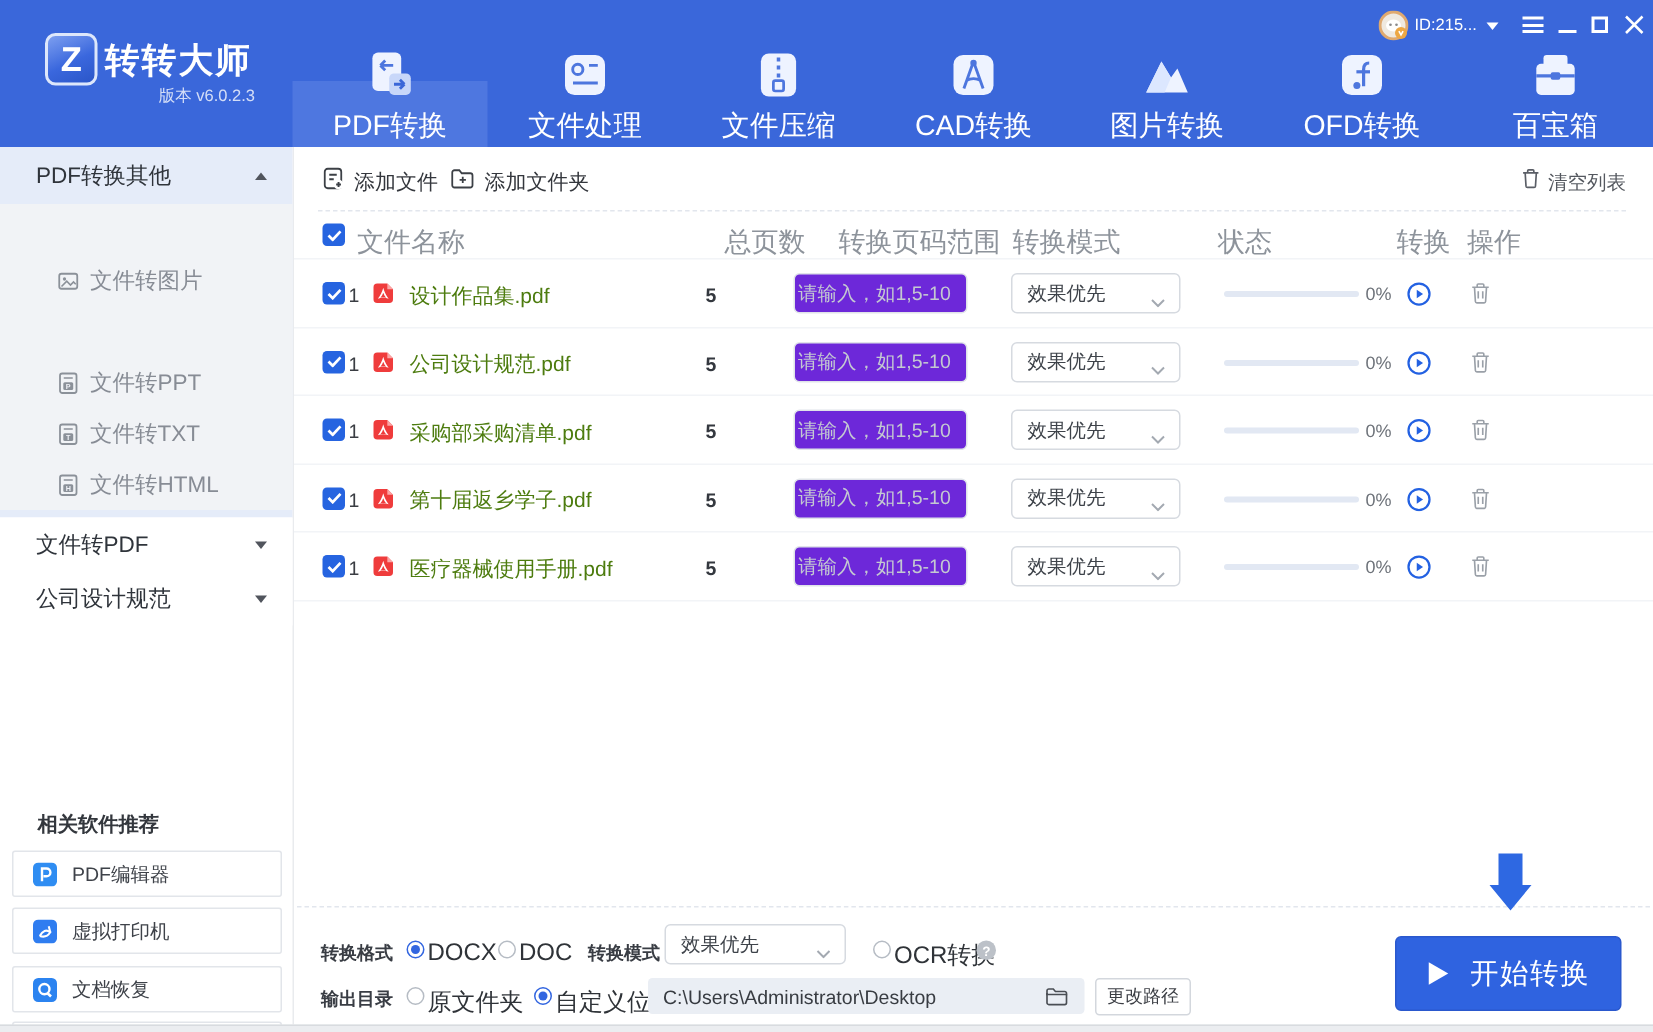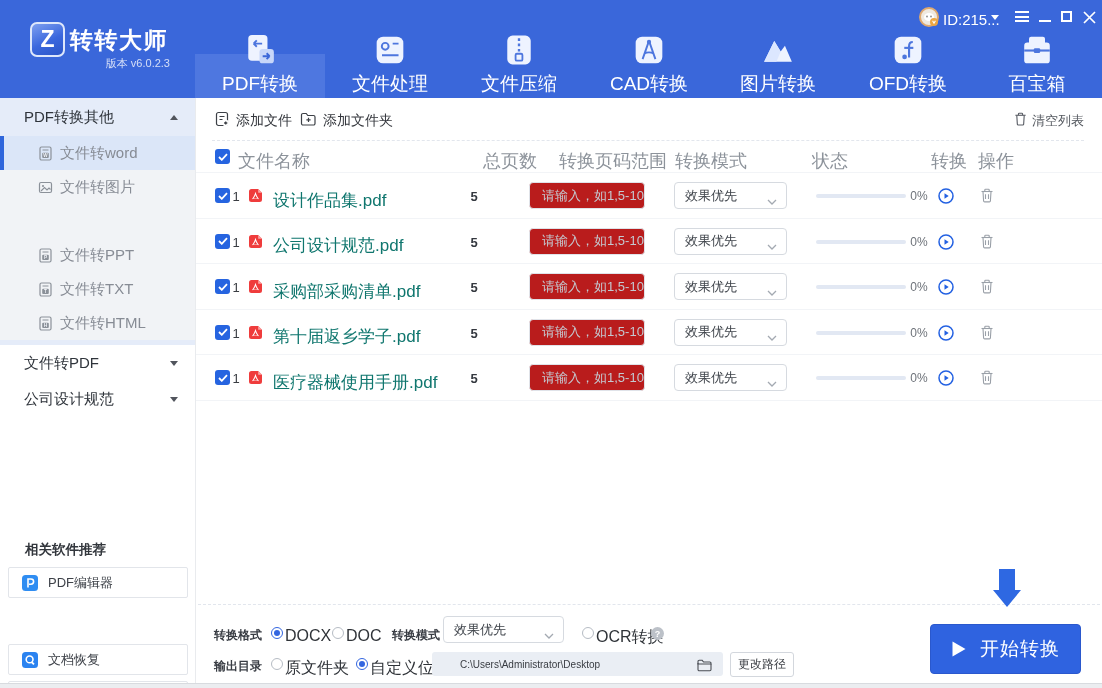--- a/index.html
+++ b/index.html
@@ -16,21 +16,21 @@
              display:flex; align-items:center; justify-content:center; }
   .logo-name { position:absolute; left:70px; top:25px; color:#fff; font-size:23px; font-weight:bold; letter-spacing:1.5px; }
   .logo-ver { position:absolute; left:70px; top:56px; width:100px; text-align:right; color:rgba(255,255,255,.78); font-size:11px; }
 
   .nav-item { position:absolute; top:0; width:130px; height:98px; cursor:pointer; }
   .nav-hl { position:absolute; left:0; top:54px; width:130px; height:44px; background:#4e77e0; }
   .nav-ic { position:absolute; left:49px; top:34px; width:32px; height:32px; }
   .nav-ic svg { width:32px; height:32px; }
   .nav-lb { position:absolute; left:0; top:71px; width:130px; text-align:center; color:#fff; font-size:19px; }
   .avatar { position:absolute; left:919px; top:7px; width:20px; height:20px; }
-  .tb-id { position:absolute; left:943px; top:11px; color:#fff; font-size:15px; }
+  .tb-id { position:absolute; left:943px; top:11px; color:#fff; font-size:11px; }
   .tb-caret { position:absolute; left:991px; top:15px; width:0; height:0;
               border-left:4px solid transparent; border-right:4px solid transparent; border-top:5px solid #fff; }
   .burger { position:absolute; left:1015px; top:11px; width:14px; }
   .burger i { display:block; height:2px; background:#fff; margin-bottom:2.6px; }
   .minbar { position:absolute; left:1039px; top:20px; width:12px; height:2px; background:#fff; }
   .maxbox { position:absolute; left:1061px; top:11px; width:11px; height:11px; border:2px solid #fff; }
   .closex { position:absolute; left:1083px; top:10px; width:13px; height:13px; }
 
   
   .sidebar { position:absolute; left:0; top:98px; width:196px; height:585px; background:#fff; border-right:1px solid #e9ebee; }
@@ -61,45 +61,45 @@
   .dash2 { position:absolute; left:2px; top:506px; width:902px; border-top:1px dashed #e2e6ed; }
 
   .th { position:absolute; top:51px; font-size:18px; color:#8d939b; }
   .cbx { width:15px; height:15px; background:#2664e0; border-radius:3px; display:flex; align-items:center; justify-content:center; }
 
   .rows { position:absolute; left:0; top:74px; width:906px; border-top:1px solid #f2f4f7; }
   .frow { position:absolute; left:0; width:906px; height:45.5px; border-bottom:1px solid #f2f4f7; }
   .frow .cbx { position:absolute; left:19px; top:15px; }
   .frow .idx { position:absolute; left:34px; top:16px; width:12px; text-align:center; font-size:13px; color:#3a3d43; }
   .frow .pdfic { position:absolute; left:52px; top:15px; width:15px; height:15px; }
-  .frow .fname { position:absolute; left:77px; top:15.5px; font-size:17px; color:#0f766e;text-align:center; }
+  .frow .fname { position:absolute; left:77px; top:15.5px; font-size:14px; color:#4d7c0f;text-align:center; }
   .frow .pgs { position:absolute; left:268px; top:16px; width:20px; text-align:center; font-size:13px; font-weight:bold; color:#34383f; }
   .frow .rng { position:absolute; left:333px; top:9px; width:116px; height:27px; border:1px solid #e0e3e9; border-radius:4px;
-               font-size:13px; color:#c4c9d1; display:flex; align-items:center; padding-left:12px; background:#b91c1c; }
+               font-size:13px; color:#c4c9d1; display:flex; align-items:center; padding-left:2px; background:#6d28d9; }
   .frow .sel { position:absolute; left:478px; top:9px; width:113px; height:27px; }
   .selbox { border:1px solid #d6dae0; border-radius:4px; background:#fff; height:100%; width:100%;
             display:flex; align-items:center; font-size:13px; color:#3e434a; padding-left:10px; position:relative; cursor:pointer; }
   .selbox .chev { position:absolute; right:9px; top:50%; margin-top:-3px; }
   .frow .prg { position:absolute; left:620px; top:21px; width:90px; height:4px; border-radius:2px; background:#e2e8f3; }
   .frow .pct { position:absolute; left:712px; top:16px; width:22px; text-align:center; font-size:12px; color:#6e737a; }
   .frow .play { position:absolute; left:742px; top:15px; width:16px; height:16px; cursor:pointer; }
   .frow .del { position:absolute; left:784px; top:15px; width:14px; height:15px; cursor:pointer; }
 
   
   .bt-lb { position:absolute; font-size:12px; font-weight:bold; color:#393d44; }
   .radio { position:absolute; width:12px; height:12px; border-radius:50%; border:1px solid #b6bcc4; background:#fff; cursor:pointer; }
   .radio.on { border-color:#3366e0; }
   .radio.on::after { content:""; position:absolute; left:2px; top:2px; width:6px; height:6px; border-radius:50%; background:#3366e0; }
   .rd-lb { position:absolute; font-size:16px; color:#2f3338; }
   .bsel { position:absolute; left:247px; top:518px; width:121px; height:27px; }
   .qmark { position:absolute; left:455px; top:529px; width:13px; height:13px; border-radius:50%; background:#bcc1c8;
            color:#fff; font-size:9px; font-weight:bold; display:flex; align-items:center; justify-content:center; }
   .path-inp { position:absolute; left:236px; top:554px; width:291px; height:24px; background:#eaeef4; border-radius:3px;
               display:flex; align-items:center; }
-  .path-inp .t { margin-left:28px; font-size:10px; color:#383c42; flex:1; }
+  .path-inp .t { margin-left:10px; font-size:13px; color:#383c42; flex:1; }
   .path-inp .fic { margin-right:11px; width:15px; height:13px; }
   .chg-btn { position:absolute; left:534px; top:554px; width:64px; height:25px; border:1px solid #d3d7dd; border-radius:3px;
              background:#fff; font-size:12px; color:#3b3e44; display:flex; align-items:center; justify-content:center; cursor:pointer; }
   .start-btn { position:absolute; left:734px; top:526px; width:151px; height:50px; background:#2f63e0; border:1px solid #2a58cd;
                border-radius:4px; display:flex; align-items:center; justify-content:center; cursor:pointer; }
   .start-btn .t { color:#fff; font-size:19px; margin-left:13px; letter-spacing:1px; }
   .dn-arrow { position:absolute; left:796px; top:470px; }
 
   .bottom-band { position:absolute; left:0; top:683px; width:1102px; height:5px; background:#ebedf0; border-top:1px solid #d8dbdf; }
 </style>
@@ -215,31 +215,20 @@
 
   <div class="sidebar">
     <div class="sb-group1"></div>
     <div class="sb-kids"></div>
 
     <div class="sb-ghead" style="top:0;height:38px">
       <span class="t">PDF转换其他</span>
       <span class="arr-up"></span>
     </div>
 
-    <div class="sb-item sb-sel" style="top:38px">
-      <span class="ic">
-        <svg width="15" height="15" viewBox="0 0 15 15">
-            <rect x="2" y="1" width="11" height="13" rx="1.5" fill="none" stroke="#8b9199" stroke-width="1.2"></rect>
-            <path d="M4.5 4 H10.5" stroke="#8b9199" stroke-width="1"></path>
-            <rect x="4.2" y="6.8" width="6.6" height="5.2" rx="1" fill="#8b9199"></rect>
-            <text x="7.5" y="11" font-size="4.6" fill="#f0f2f7" text-anchor="middle" font-weight="bold">W</text>
-          </svg>
-      </span>
-      <span class="t">文件转word</span>
-    </div>
     <div class="sb-item" style="top:72px">
       <span class="ic">
         <svg width="15" height="15" viewBox="0 0 15 15">
             <rect x="1.5" y="2.5" width="12" height="10" rx="1.5" fill="none" stroke="#8b9199" stroke-width="1.2"></rect>
             <circle cx="5" cy="6" r="1.1" fill="#8b9199"></circle>
             <path d="M3 11 L6.5 7.5 L9 10 L11 8 L12.5 9.5" stroke="#8b9199" stroke-width="1.1" fill="none"></path>
           </svg>
       </span>
       <span class="t">文件转图片</span>
     </div>
@@ -289,20 +278,30 @@
     <div class="rec-title">相关软件推荐</div>
 
     <div class="rec-box" style="top:469px">
       <span class="ic">
         <svg width="16" height="16" viewBox="0 0 16 16">
             <rect width="16" height="16" rx="3.5" fill="#2f8df2"></rect>
             <path d="M6 12.5 V4 h3 a2.6 2.6 0 0 1 0 5.2 h-2" stroke="#fff" stroke-width="1.6" fill="none"></path>
           </svg>
       </span>
       <span class="t">PDF编辑器</span>
+    </div>
+    <div class="rec-box" style="top:507px">
+      <span class="ic">
+        <svg width="16" height="16" viewBox="0 0 16 16">
+            <rect width="16" height="16" rx="3.5" fill="#2f7df0"></rect>
+            <path d="M4.5 11 q4.5 1.5 7 -2.5 q-4 -3 -7 2.5" stroke="#fff" stroke-width="1.4" fill="none"></path>
+            <path d="M10.5 4.5 L11.5 8.5" stroke="#fff" stroke-width="1.4"></path>
+          </svg>
+      </span>
+      <span class="t">虚拟打印机</span>
     </div>
     <div class="rec-box" style="top:546px">
       <span class="ic">
         <svg width="16" height="16" viewBox="0 0 16 16">
             <rect width="16" height="16" rx="3.5" fill="#2b83f0"></rect>
             <circle cx="7.6" cy="7.4" r="3.4" fill="none" stroke="#fff" stroke-width="1.6"></circle>
             <path d="M9.5 10 L12 12.3" stroke="#fff" stroke-width="1.8"></path>
           </svg>
       </span>
       <span class="t">文档恢复</span>

